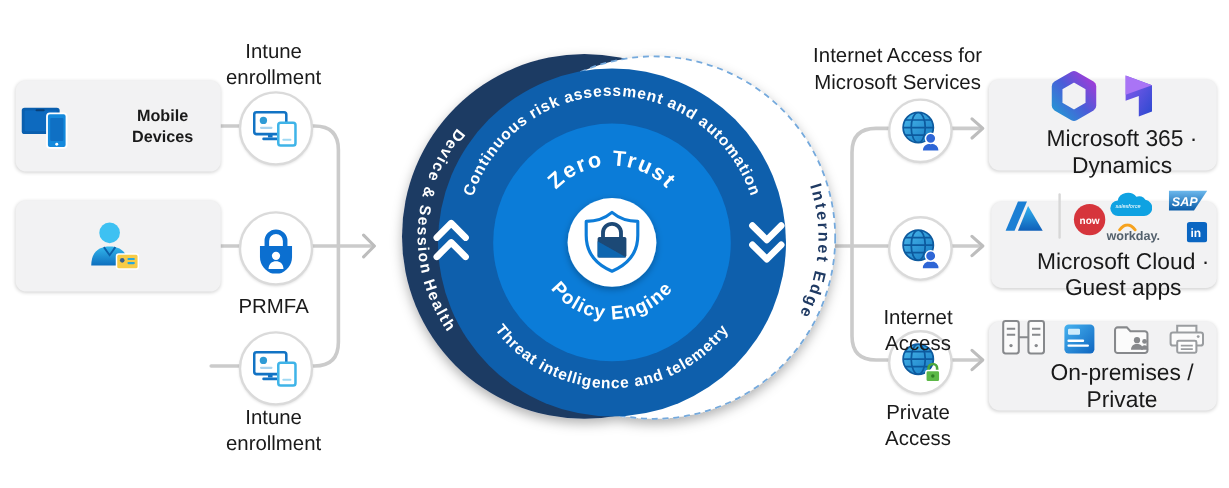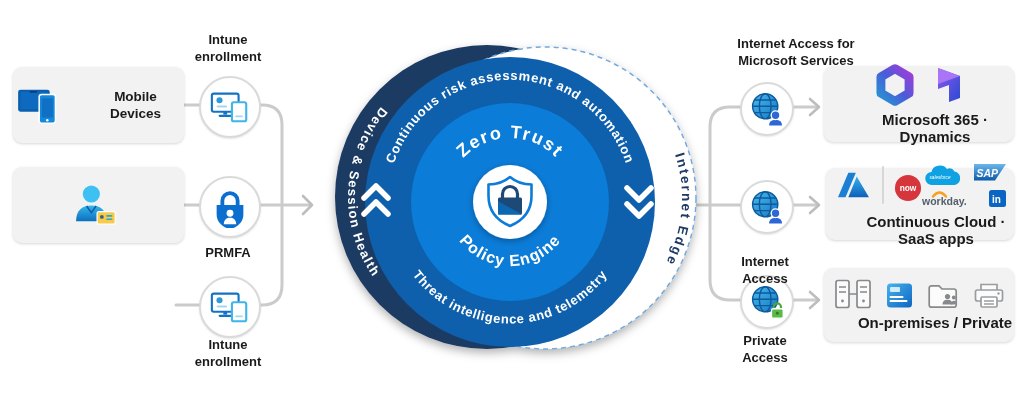--- a/index.html
+++ b/index.html
@@ -9,24 +9,24 @@
   .wires{position:absolute;left:0;top:0;z-index:0;}
   .box{position:absolute;background:#F2F2F3;border-radius:9px;z-index:2;
        box-shadow:0 1px 3px rgba(0,0,0,.16);display:flex;align-items:center;justify-content:center;}
   .src-box{width:163px;height:76px;gap:22px;padding:0 4px;}
   .src-label{flex:1;text-align:center;font-size:13.5px;font-weight:700;line-height:1.28;white-space:pre-line;}
   .node{position:absolute;background:#fff;border:2px solid #DADADA;border-radius:50%;z-index:2;
         display:flex;align-items:center;justify-content:center;box-shadow:0 1px 2px rgba(0,0,0,.10);}
   .node-l{width:58px;height:58px;}
   .node-r{width:50px;height:50px;}
   .lbl{position:absolute;transform:translateX(-50%);text-align:center;z-index:3;
-       font-size:13px;font-weight:700;line-height:1.3;white-space:pre-line;}
+       font-size:17px;font-weight:400;line-height:1.3;white-space:pre-line;}
   .engine{position:absolute;left:322px;top:46px;z-index:1;overflow:visible;}
   .dest{flex-direction:column;justify-content:center;gap:5px;}
-  .dest-caption{font-size:15px;font-weight:700;text-align:center;margin-left:32px;}
+  .dest-caption{font-size:19px;font-weight:400;text-align:center;margin-left:32px;}
   .logo-row{display:flex;align-items:center;justify-content:center;gap:18px;}
   .saas-row{display:flex;align-items:center;justify-content:center;gap:10px;}
   .saas-divider{width:2px;height:38px;background:#D7D7D7;border-radius:1px;}
   .saas-cluster{position:relative;width:112px;height:46px;}
   .saas-cluster > *{position:absolute;}
   .onprem-row{display:flex;align-items:flex-end;justify-content:center;gap:15px;}
   .arc-top{font-size:13px;font-weight:700;fill:#fff;letter-spacing:.7px;}
   .arc-bottom{font-size:13px;font-weight:700;fill:#fff;letter-spacing:.7px;}
   .arc-left{font-size:13px;font-weight:700;fill:#fff;letter-spacing:1.4px;}
   .arc-right{font-size:13.5px;font-weight:700;fill:#1F3A63;letter-spacing:2px;}
@@ -208,21 +208,21 @@
 
     <g filter="url(#eds2)">
       <circle cx="188" cy="156" r="37" fill="#FFFFFF"></circle>
       <path d="M188,131 c-6.5,5.5 -14.5,7.5 -21.5,7.5 v11.5 c0,14.5 8.5,24.5 21.5,30 c13,-5.5 21.5,-15.5 21.5,-30 V138.5 c-7,0 -15,-2 -21.5,-7.5 z" fill="#FFFFFF" stroke="#0B7CD8" stroke-width="2.6" stroke-linejoin="round"></path>
       <path d="M180.5,152 v-4 a7.5,7.5 0 0 1 15,0 v4" fill="none" stroke="#1C4876" stroke-width="3.2"></path>
       <rect x="176" y="151.5" width="24" height="17" rx="1.5" fill="#1C4876"></rect>
       <polygon points="176,168.5 176,155 200,168.5" fill="#0E66B0"></polygon>
     </g>
   </svg>
 
-  <div class="lbl" style="left:796px;top:36px;">Internet Access for
+  <div class="lbl" style="left:748px;top:36px;">Internet Access for
 Microsoft Services</div>
   <div class="node node-r" style="left:740px;top:82px;">
     <svg width="36" height="36" viewBox="0 0 40 40">
       <circle cx="18" cy="17" r="14" fill="url(#glbG)"></circle>
       <g clip-path="url(#glbClip)" stroke="#0D5A9E" stroke-width="1.6" fill="none">
         <ellipse cx="18" cy="17" rx="6.5" ry="14"></ellipse>
         <path d="M4,17 H32 M5.5,10 H30.5 M5.5,24 H30.5"></path>
       </g>
       <circle cx="18" cy="17" r="14" fill="none" stroke="#0D5A9E" stroke-width="1.6"></circle>
       <g stroke="#fff" stroke-width="1.4">
@@ -301,21 +301,21 @@
         <svg style="left:28px;top:29px;" width="46" height="17" viewBox="0 0 46 17">
           <text x="0" y="14" font-size="10.5" font-weight="700" fill="#53606C">workday.</text>
           <path d="M11,5.5 Q17.5,-2.5 24,5.5" stroke="#F6A21E" stroke-width="2.4" fill="none" stroke-linecap="round"></path>
         </svg>
         <svg style="right:0;top:28px;" width="17" height="17" viewBox="0 0 17 17">
           <rect x="0" y="0" width="17" height="17" rx="2.5" fill="#0A66C2"></rect>
           <text x="3" y="12.5" font-size="10" font-weight="700" fill="#fff">in</text>
         </svg>
       </div>
     </div>
-    <div class="dest-caption">Continuous Cloud · SaaS apps</div>
+    <div class="dest-caption">Microsoft Cloud · Guest apps</div>
   </div>
 
   <div class="box dest" style="left:824px;top:268px;width:190px;height:74px;">
     <div class="onprem-row">
       <svg width="36" height="30" viewBox="0 0 36 30">
         <g fill="#FBFBFB" stroke="#87898C" stroke-width="1.7">
           <rect x="1" y="1.5" width="13" height="27" rx="2"></rect>
           <rect x="22" y="1.5" width="13" height="27" rx="2"></rect>
         </g>
         <path d="M4,8 h7 M4,13 h7 M25,8 h7 M25,13 h7 M14,15 h8" stroke="#87898C" stroke-width="1.7" fill="none"></path>

